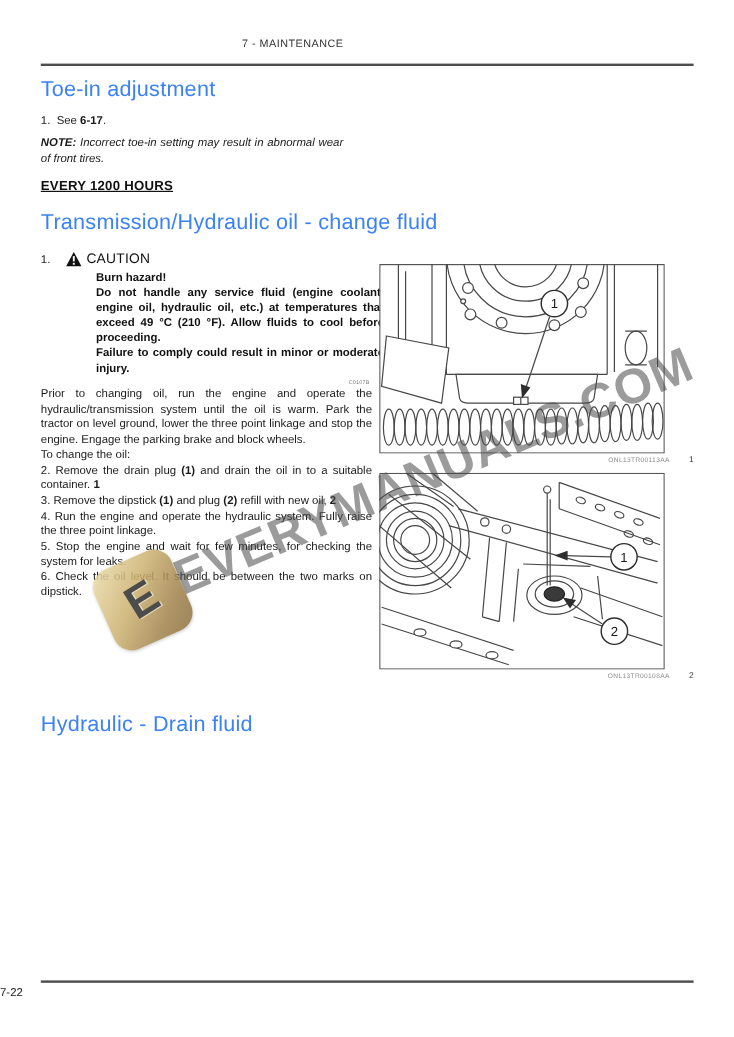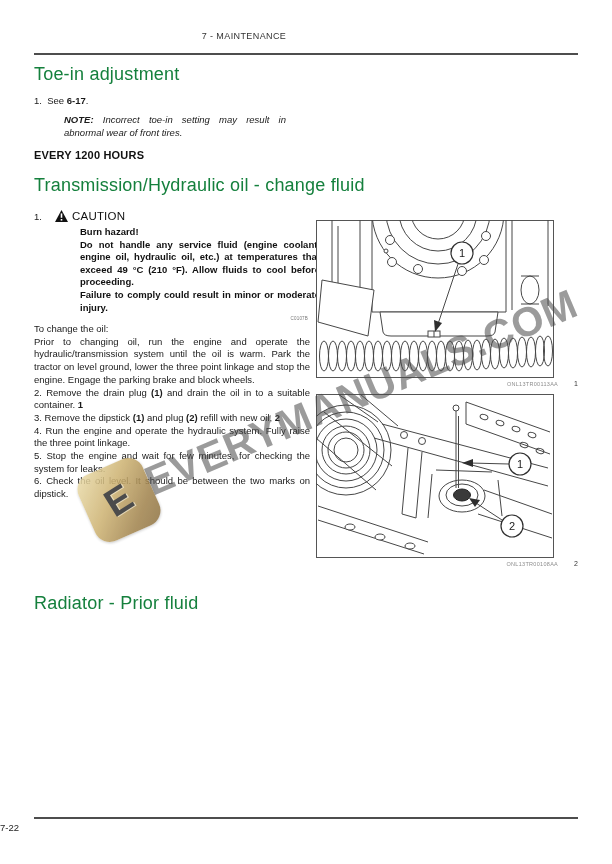--- a/index.html
+++ b/index.html
@@ -9,27 +9,27 @@
   
   .chapter-header{position:absolute;top:31px;left:0;width:488px;text-align:center;
     font-size:9px;color:#333;letter-spacing:.4px;}
   .rule{position:absolute;left:34px;width:544px;border-top:2px solid #4d4d4d;}
   .rule-top{top:53px;}
   .rule-bottom{top:817px;}
   .page-number{position:absolute;top:822px;left:0;width:612px;text-align:left;
     font-size:9.5px;color:#222;}
 
   
-  .h1{position:absolute;left:34px;font-size:18px;font-weight:400;color:#15803d;letter-spacing:.2px;}
-  .h-interval{position:absolute;left:34px;font-size:11px;font-weight:700;color:#111;letter-spacing:.2px;}
+  .h1{position:absolute;left:34px;font-size:18px;font-weight:400;color:#3b82f6;letter-spacing:.2px;}
+  .h-interval{position:absolute;left:34px;font-size:11px;font-weight:700;color:#111;letter-spacing:.2px;text-decoration:underline;}
 
   
   .txt{position:absolute;left:34px;font-size:9.5px;color:#1a1a1a;line-height:12.7px;}
   .txt .para{text-align:justify;}
-  .note .para{font-style:italic;margin-left:30px;}
+  .note .para{font-style:italic;}
   .b{font-weight:700;}
 
   
   .caution{position:absolute;left:34px;top:210px;width:274px;}
   .caution-head{display:flex;align-items:center;}
   .caution-no{font-size:9.5px;color:#1a1a1a;width:21px;}
   .caution-icon{width:13px;height:12px;margin-right:4px;}
   .caution-label{font-size:11.5px;font-weight:400;color:#111;letter-spacing:.2px;}
   .caution-body{margin-left:46px;width:240px;margin-top:4px;}
   .caution-line{font-size:9.5px;font-weight:700;line-height:12.6px;color:#111;text-align:justify;}
@@ -93,22 +93,22 @@
     </div>
     <div class="caution-body">
         <div class="caution-line">Burn hazard!</div>
         <div class="caution-line">Do not handle any service fluid (engine coolant, engine oil, hydraulic oil, etc.) at temperatures that exceed 49 °C (210 °F). Allow fluids to cool before proceeding.</div>
         <div class="caution-line">Failure to comply could result in minor or moderate injury.</div>
       </div>
     <div class="caution-code">C0107B</div>
   </div>
 
   <div class="txt" style="top:323px;width:276px;">
+      <div class="para"><span>Prior to changing oil, run the engine and operate the hydraulic/transmission system until the oil is warm.  Park the tractor on level ground, lower the three point linkage and stop the engine.  Engage the parking brake and block wheels.</span></div>
       <div class="para"><span>To change the oil:</span></div>
-      <div class="para"><span>Prior to changing oil, run the engine and operate the hydraulic/transmission system until the oil is warm.  Park the tractor on level ground, lower the three point linkage and stop the engine.  Engage the parking brake and block wheels.</span></div>
       <div class="para"><span>2.  Remove the drain plug </span><span class="b">(1)</span><span> and drain the oil in to a suitable container.  </span><span class="b">1</span></div>
       <div class="para"><span>3.  Remove the dipstick </span><span class="b">(1)</span><span> and plug </span><span class="b">(2)</span><span> refill with new oil, </span><span class="b">2</span></div>
       <div class="para"><span>4.  Run the engine and operate the hydraulic system. Fully raise the three point linkage.</span></div>
       <div class="para"><span>5. Stop the engine and wait for few minutes, for checking the system for leaks.</span></div>
       <div class="para"><span>6.  Check the oil level.  It should be between the two marks on dipstick.</span></div>
     </div>
 
   <div class="figures">
 
     <div class="figure">
@@ -234,21 +234,21 @@
         <circle cx="196" cy="132" r="11" class="callout-circle"></circle>
         <text x="196" y="136" class="callout-text">2</text>
       </svg>
       <div class="fig-caption-row">
         <span class="fig-caption">ONL13TR00108AA</span>
         <span class="fig-number">2</span>
       </div>
     </div>
   </div>
 
-  <div class="h1" style="top:593px;">Radiator - Prior fluid</div>
+  <div class="h1" style="top:593px;">Hydraulic - Drain fluid</div>
 
   <div class="rule rule-bottom"></div>
   <div class="page-number">7-22</div>
 
   <div class="watermark">
     <div class="wm-logo">
       <span class="wm-glyph">E</span>
     </div>
     <div class="wm-text">EVERYMANUALS.COM</div>
   </div>

